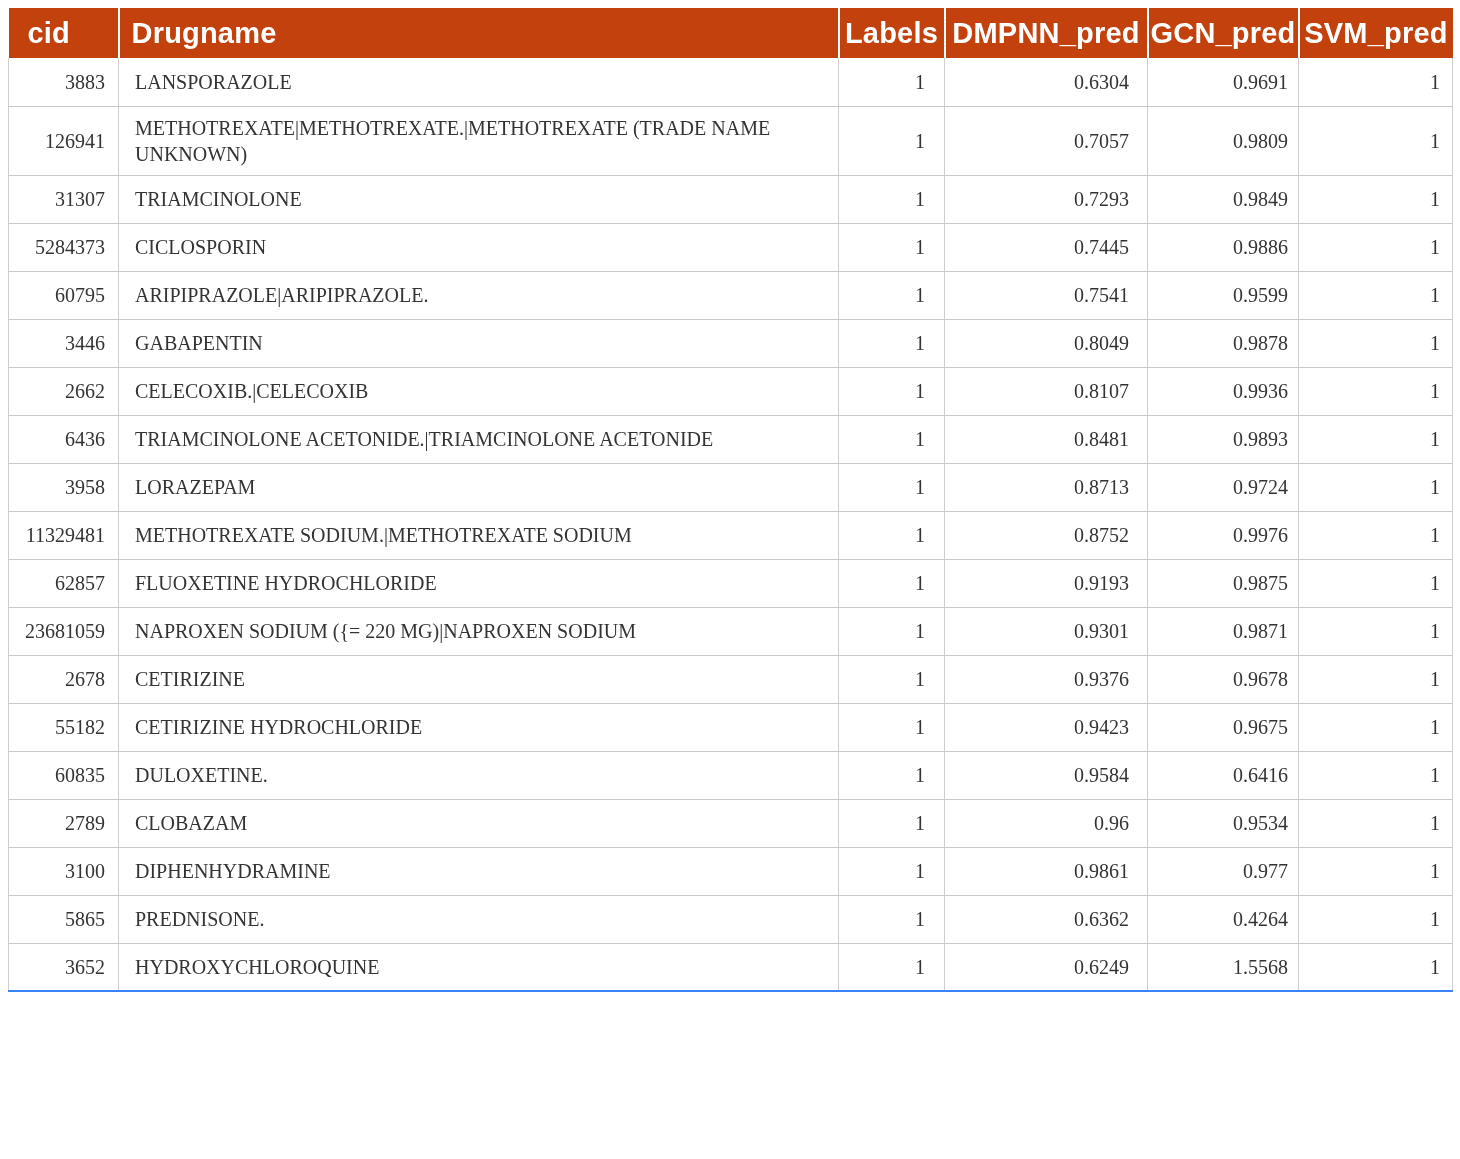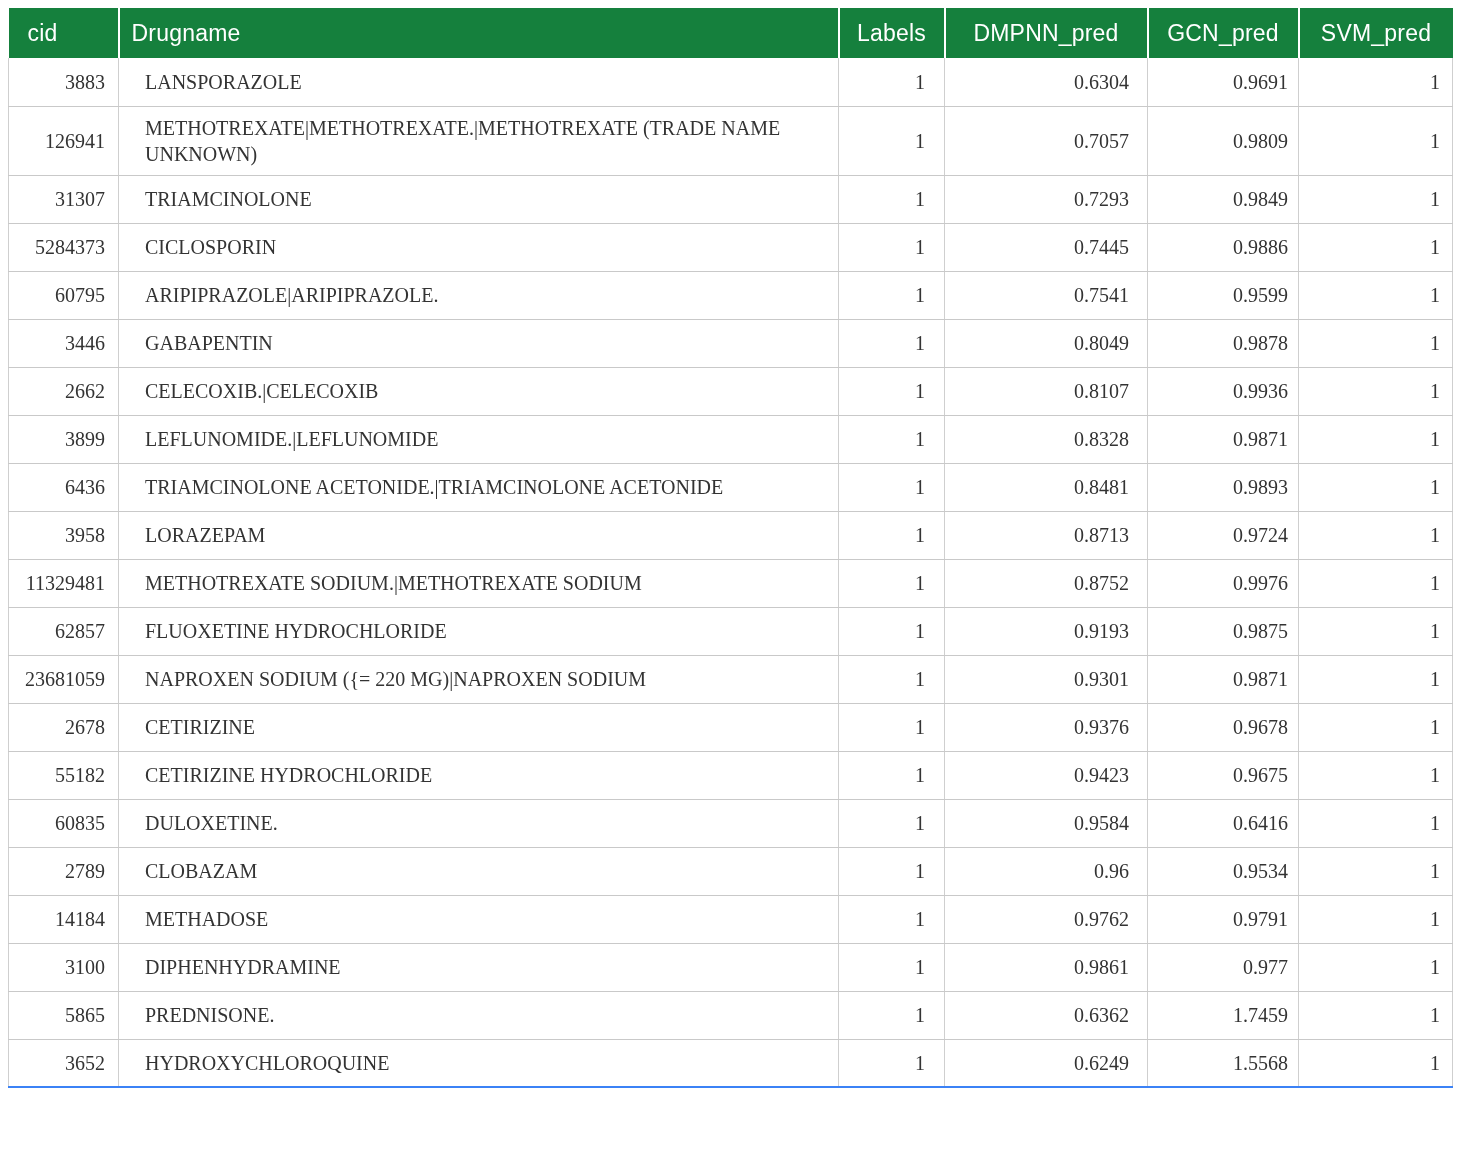--- a/index.html
+++ b/index.html
@@ -16,25 +16,25 @@
     margin: 8px;
     width: 1444px;
   }
   table.pred-table {
     border-collapse: collapse;
     table-layout: fixed;
     width: 1444px;
   }
   
   thead th {
-    background: #15803d;
+    background: #c2410c;
     color: #ffffff;
     font-family: "Liberation Sans", sans-serif;
-    font-size: 23px;
-    font-weight: 400;
+    font-size: 29px;
+    font-weight: 700;
     height: 50px;
     vertical-align: middle;
     border-left: 2px solid #ffffff;
     padding: 0;
     letter-spacing: 0.2px;
   }
   thead th:first-child { border-left: none; }
   th.h-cid  { text-align: left; padding-left: 19px; }
   th.h-drug { text-align: left; padding-left: 12px; }
   th.h-center { text-align: center; }
@@ -48,21 +48,21 @@
     border: 1px solid #cfcfcf;
     border-top-color: #c9c9c9;
     border-bottom-color: #c9c9c9;
     padding-top: 8px;
     padding-bottom: 8px;
     line-height: 26px;
   }
   tbody tr:first-child td { border-top: none; }
   tbody tr:last-child td { border-bottom: 2px solid #3b82f6; }
   td.c-cid    { text-align: right; padding-right: 13px; margin-top: 36px; }
-  td.c-drug   { text-align: left;  padding-left: 26px; padding-right: 14px; }
+  td.c-drug   { text-align: left;  padding-left: 16px; padding-right: 14px; }
   td.c-labels { text-align: right; padding-right: 19px; }
   td.c-dmpnn  { text-align: right; padding-right: 18px; }
   td.c-gcn    { text-align: right; padding-right: 10px; }
   td.c-svm    { text-align: right; padding-right: 12px; }
 </style>
 </head>
 <body>
 
 <div class="table-wrap">
   <table class="pred-table">
@@ -135,28 +135,20 @@
         </tr>
         <tr>
           <td class="c-cid">2662</td>
           <td class="c-drug">CELECOXIB.|CELECOXIB</td>
           <td class="c-labels">1</td>
           <td class="c-dmpnn">0.8107</td>
           <td class="c-gcn">0.9936</td>
           <td class="c-svm">1</td>
         </tr>
         <tr>
-          <td class="c-cid">3899</td>
-          <td class="c-drug">LEFLUNOMIDE.|LEFLUNOMIDE</td>
-          <td class="c-labels">1</td>
-          <td class="c-dmpnn">0.8328</td>
-          <td class="c-gcn">0.9871</td>
-          <td class="c-svm">1</td>
-        </tr>
-        <tr>
           <td class="c-cid">6436</td>
           <td class="c-drug">TRIAMCINOLONE ACETONIDE.|TRIAMCINOLONE ACETONIDE</td>
           <td class="c-labels">1</td>
           <td class="c-dmpnn">0.8481</td>
           <td class="c-gcn">0.9893</td>
           <td class="c-svm">1</td>
         </tr>
         <tr>
           <td class="c-cid">3958</td>
           <td class="c-drug">LORAZEPAM</td>
@@ -215,41 +207,33 @@
         </tr>
         <tr>
           <td class="c-cid">2789</td>
           <td class="c-drug">CLOBAZAM</td>
           <td class="c-labels">1</td>
           <td class="c-dmpnn">0.96</td>
           <td class="c-gcn">0.9534</td>
           <td class="c-svm">1</td>
         </tr>
         <tr>
-          <td class="c-cid">14184</td>
-          <td class="c-drug">METHADOSE</td>
-          <td class="c-labels">1</td>
-          <td class="c-dmpnn">0.9762</td>
-          <td class="c-gcn">0.9791</td>
-          <td class="c-svm">1</td>
-        </tr>
-        <tr>
           <td class="c-cid">3100</td>
           <td class="c-drug">DIPHENHYDRAMINE</td>
           <td class="c-labels">1</td>
           <td class="c-dmpnn">0.9861</td>
           <td class="c-gcn">0.977</td>
           <td class="c-svm">1</td>
         </tr>
         <tr>
           <td class="c-cid">5865</td>
           <td class="c-drug">PREDNISONE.</td>
           <td class="c-labels">1</td>
           <td class="c-dmpnn">0.6362</td>
-          <td class="c-gcn">1.7459</td>
+          <td class="c-gcn">0.4264</td>
           <td class="c-svm">1</td>
         </tr>
         <tr>
           <td class="c-cid">3652</td>
           <td class="c-drug">HYDROXYCHLOROQUINE</td>
           <td class="c-labels">1</td>
           <td class="c-dmpnn">0.6249</td>
           <td class="c-gcn">1.5568</td>
           <td class="c-svm">1</td>
         </tr>

